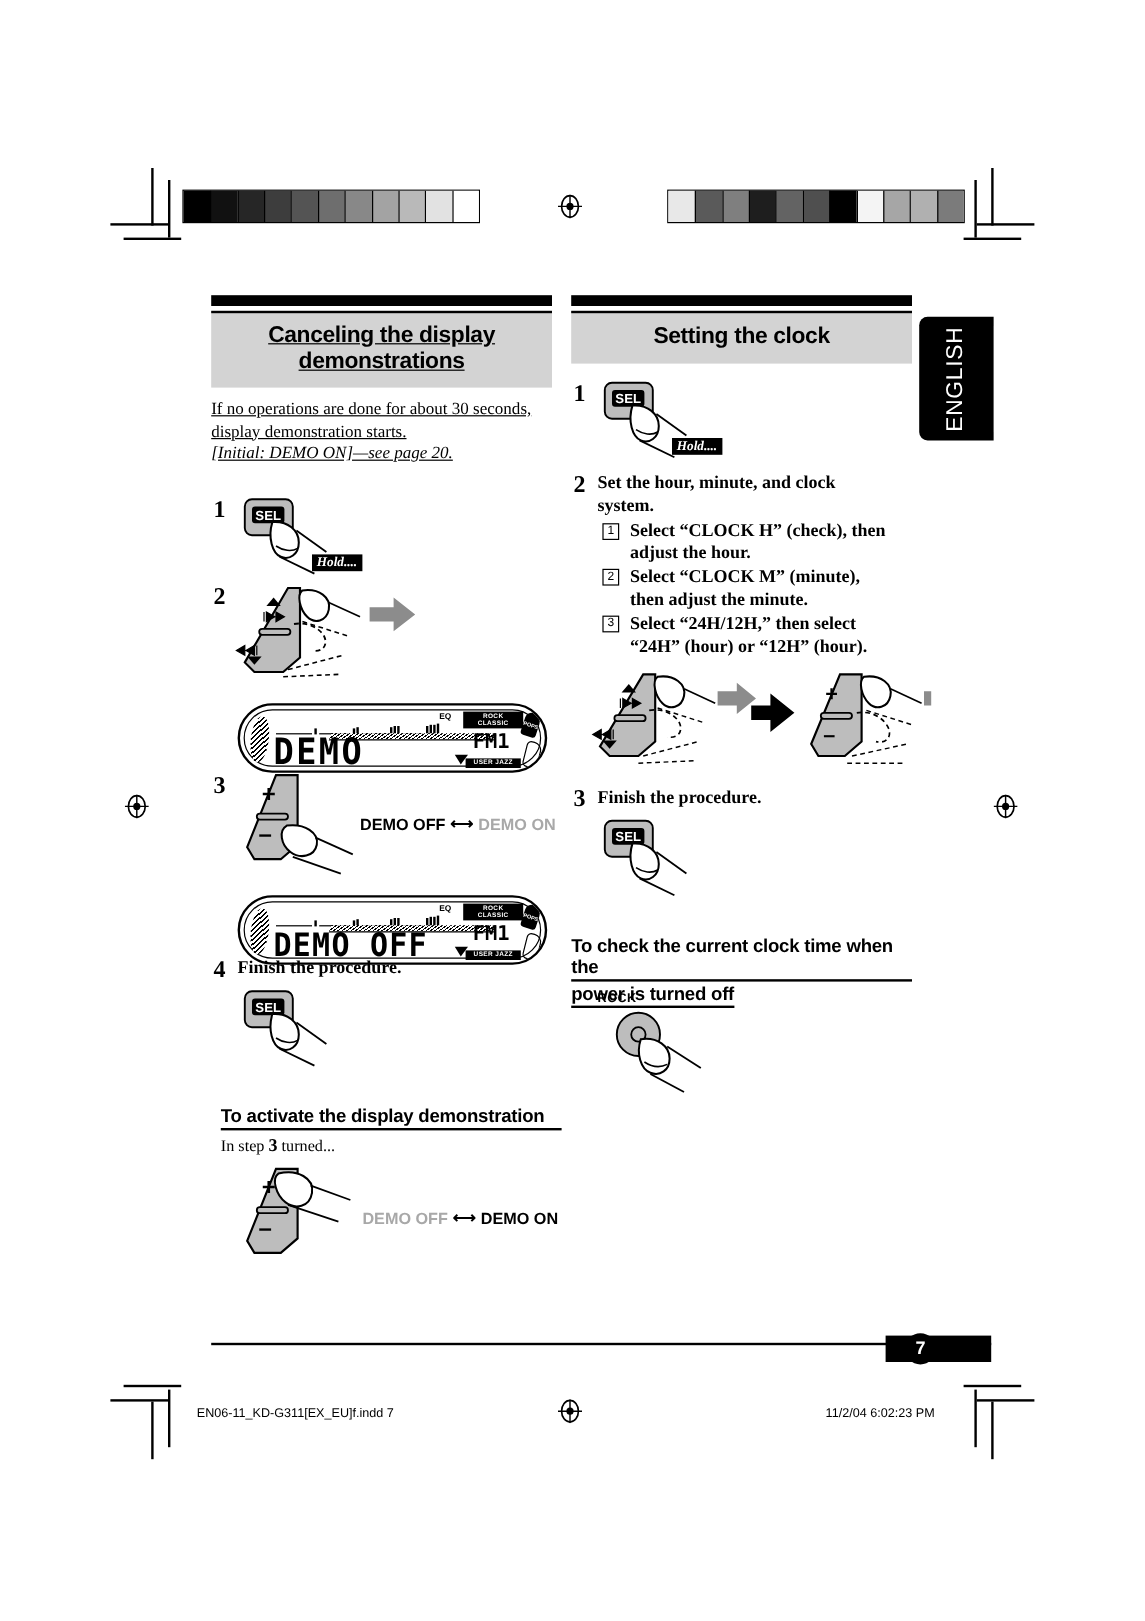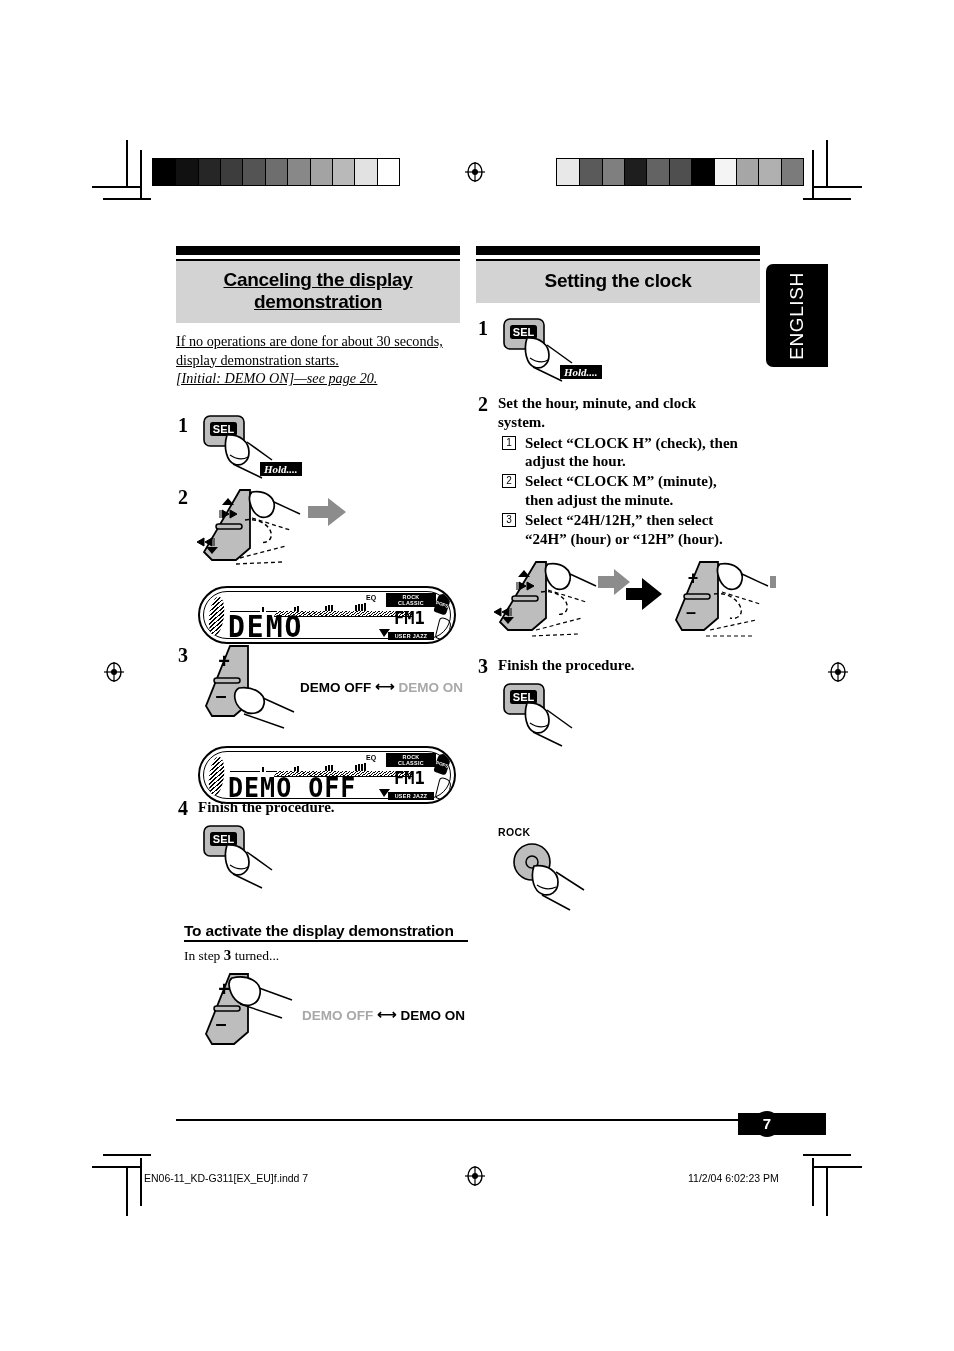--- a/index.html
+++ b/index.html
@@ -363,21 +363,21 @@
   </div>
 
   <div class="lang-tab">
     <div class="lbl">ENGLISH</div>
   </div>
 
   <div class="col col-left">
     <div class="rule-top"></div>
     <div class="section-band band-two-line">
       <div>Canceling the display</div>
-      <div>demonstration</div>
+      <div>demonstrations</div>
     </div>
 
     <div class="body-text">
       <div>If no operations are done for about 30 seconds,</div>
       <div>display demonstration starts.</div>
       <div class="ital">[Initial: DEMO ON]—see page 20.</div>
     </div>
   </div>
 
   <div class="fig" style="left:176px;top:412px;width:290px;height:72px;">
@@ -633,34 +633,42 @@
       <rect x="4" y="4" width="40" height="30" rx="6" fill="#bdbdbd" stroke="#000" stroke-width="1.6"></rect>
       <rect x="10" y="10" width="27" height="14" rx="2.5" fill="#000"></rect>
       <text x="23.5" y="21" font-family="Liberation Sans, sans-serif" font-size="11" font-weight="bold" fill="#fff" text-anchor="middle">SEL</text>
       <path d="M27 23 C40 22 49 30 49 40 C49 50 41 55 34 52 C27 49 23 36 27 23 Z" fill="#fff" stroke="#000" stroke-width="1.7"></path>
       <path d="M30 43 C36 47 43 48 48 45" fill="none" stroke="#000" stroke-width="1.3"></path>
       <line x1="47" y1="30" x2="72" y2="48" stroke="#000" stroke-width="1.5"></line>
       <line x1="33" y1="52" x2="62" y2="66" stroke="#000" stroke-width="1.5"></line>
     </svg>
   </div>
 
+  <div class="fig" style="left:476px;top:780px;width:284px;">
+    <div style="border-bottom:2px solid #000;">
+      <span style="font-family:'Liberation Sans',sans-serif;font-weight:bold;font-size:15.5px;letter-spacing:-0.2px;">To check the current clock time when the</span>
+    </div>
+    <div style="border-bottom:2px solid #000;display:inline-block;margin-top:2px;">
+      <span style="font-family:'Liberation Sans',sans-serif;font-weight:bold;font-size:15.5px;letter-spacing:-0.2px;">power is turned off</span>
+    </div>
+  </div>
 
   <div class="fig" style="left:490px;top:826px;width:160px;height:80px;">
     <div class="disp-label" style="left:8px;top:0px;">ROCK</div>
     <svg width="160" height="72" viewBox="0 0 160 72" style="position:absolute;left:0;top:14px;">
       <circle cx="42" cy="22" r="18" fill="#bdbdbd" stroke="#000" stroke-width="1.6"></circle>
       <circle cx="42" cy="22" r="6" fill="none" stroke="#000" stroke-width="1.5"></circle>
       <path d="M44 26 C58 24 68 32 68 42 C68 52 60 57 52 54 C44 51 40 38 44 26 Z" fill="#fff" stroke="#000" stroke-width="1.7"></path>
       <path d="M47 45 C53 49 60 50 66 47" fill="none" stroke="#000" stroke-width="1.3"></path>
       <line x1="66" y1="32" x2="94" y2="50" stroke="#000" stroke-width="1.5"></line>
       <line x1="52" y1="55" x2="80" y2="70" stroke="#000" stroke-width="1.5"></line>
     </svg>
   </div>
 
   <div class="bottom-rule"></div>
   <div class="pagenum-bar">
     <div class="pagenum-circle">7</div>
   </div>
 
-  <div class="footer-txt" style="left:144px;top:1172px;">EN06-11_KD-G311[EX_EU]f.indd   7</div>
+  <div class="footer-txt" style="left:164px;top:1172px;">EN06-11_KD-G311[EX_EU]f.indd   7</div>
   <div class="footer-txt" style="left:688px;top:1172px;">11/2/04   6:02:23 PM</div>
 
 </div>
 
 </body></html>

